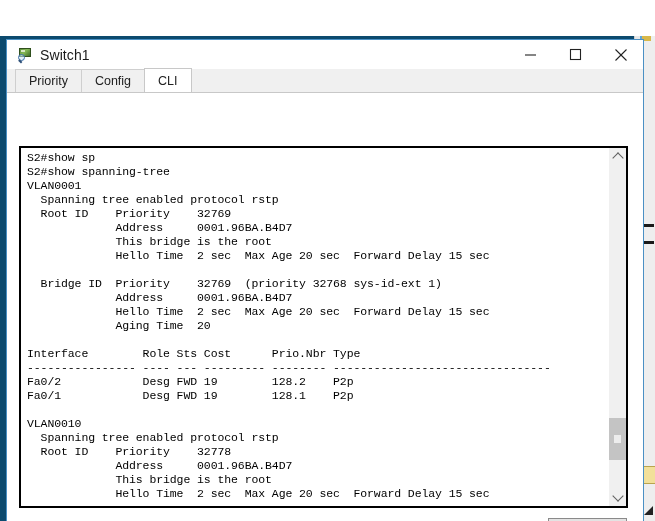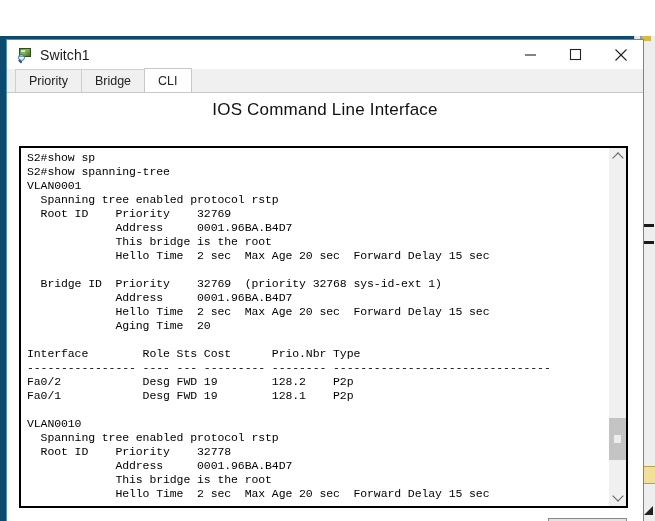--- a/index.html
+++ b/index.html
@@ -252,28 +252,27 @@
           <svg width="14" height="14" viewBox="0 0 14 14">
             <line x1="1.5" y1="1.5" x2="12.5" y2="12.5" stroke="#222" stroke-width="1.1"></line>
             <line x1="12.5" y1="1.5" x2="1.5" y2="12.5" stroke="#222" stroke-width="1.1"></line>
           </svg>
         </div>
       </div>
     </div>
 
     <div class="tabstrip">
       <div class="tab">Priority</div>
-      <div class="tab">Bridge</div>
+      <div class="tab">Config</div>
       <div class="tab active">CLI</div>
       <div class="tabfill"></div>
     </div>
 
     <div class="winbody">
 
-      <div class="panel-title">IOS Command Line Interface</div>
 
       <div class="term-wrap">
         <div class="term">
           <pre>S2#show sp
 S2#show spanning-tree
 VLAN0001
   Spanning tree enabled protocol rstp
   Root ID    Priority    32769
              Address     0001.96BA.B4D7
              This bridge is the root

